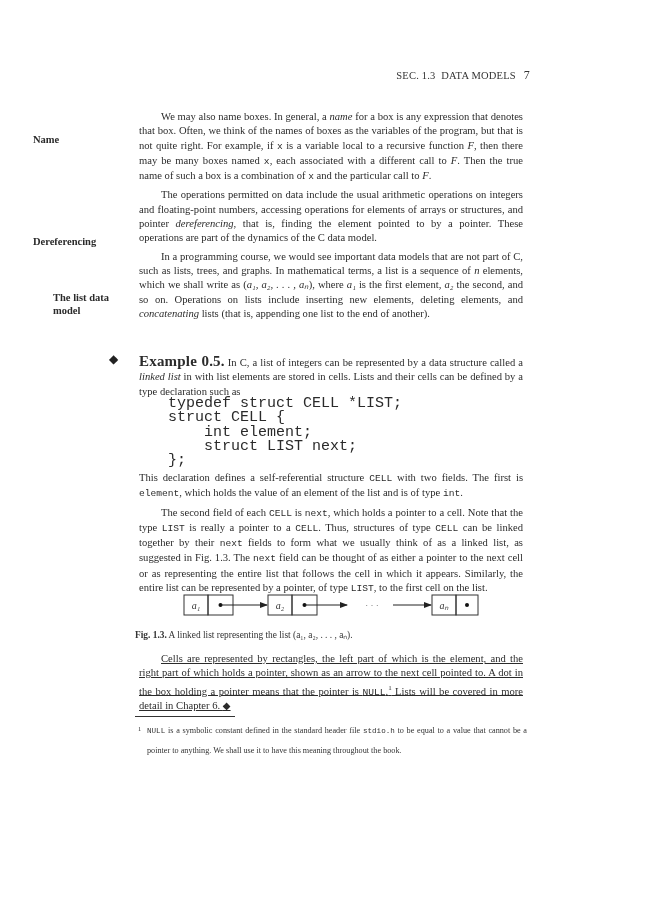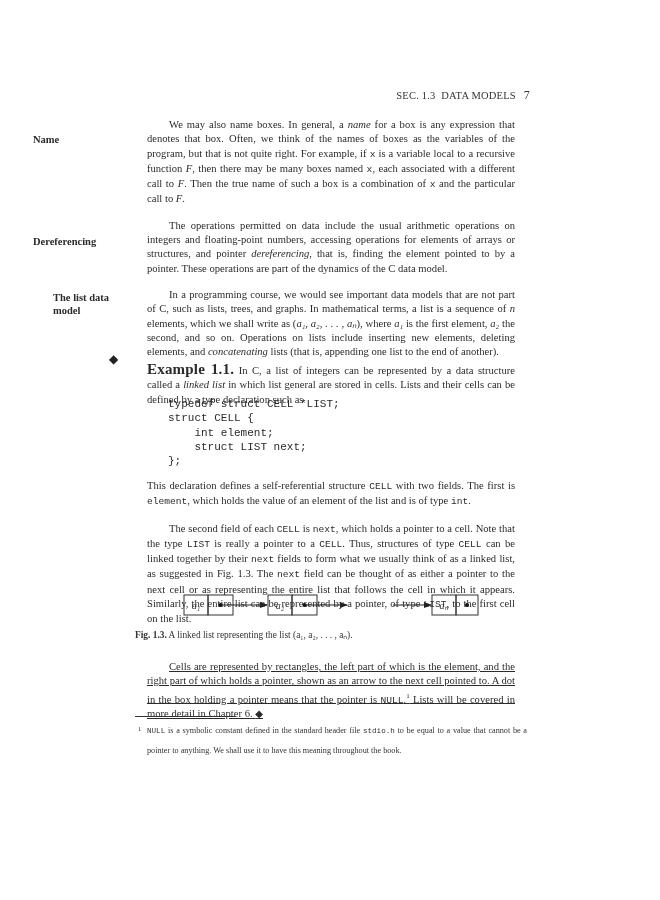--- a/index.html
+++ b/index.html
@@ -2,40 +2,40 @@
 <html><head>
 <meta charset="utf-8">
 <style>
   html, body { margin: 0; padding: 0; }
   body {
     width: 660px; height: 900px; background: #ffffff; position: relative; overflow: hidden;
     font-family: "DejaVu Serif", "Liberation Serif", serif; color: #2a2a2a;
   }
   .header {
     position: absolute; top: 68px; left: 390px; width: 140px; text-align: right;
-    font-family: "Liberation Serif", serif; font-size: 10.5px; letter-spacing: 0.2px; color: #333; margin-top: 20px;
+    font-family: "Liberation Serif", serif; font-size: 10.5px; letter-spacing: 0.2px; color: #333;
   }
   .header .pg { margin-left: 8px; font-size: 12px; }
   .margin-note {
     position: absolute; left: 33px; font-family: "Liberation Serif", serif;
     font-weight: bold; font-size: 10.5px; line-height: 13px; color: #2a2a2a;
   }
   .body-text {
     position: absolute; left: 135px; width: 392px;
     font-family: "Liberation Serif", serif; font-size: 10.6px; line-height: 14.3px;
     text-align: justify; color: #2b2b2b;
   }
-  .body-text p { margin: 12px; text-indent: 22px; }
+  .body-text p { margin: 4px; text-indent: 22px; }
   .body-text p.noindent { text-indent: 0; }
   .code { font-family: "Liberation Mono", monospace; font-size: 9.6px; }
   .diamond { position: absolute; left: 109px; top: 352px; font-size: 12px; color: #222; }
   .example-title { font-weight: bold; font-size: 15px; letter-spacing: 0.2px; }
   pre.code-block {
     position: absolute; left: 168px; top: 397px; margin: 0;
-    font-family: "Liberation Mono", monospace; font-size: 11px; line-height: 14.3px; color: #2a2a2a;
+    font-family: "Liberation Mono", monospace; font-size: 15px; line-height: 14.3px; color: #2a2a2a;
   }
   .fig { position: absolute; left: 180px; top: 592px; width: 300px; height: 28px; }
   .caption {
     position: absolute; top: 628px; left: 135px; width: 392px; text-align: left;
     font-family: "Liberation Serif", serif; font-size: 9.4px; color: #333;
   }
   .caption b { font-weight: bold; }
   .fn-rule { position: absolute; left: 135px; top: 716px; width: 100px; height: 1px; background: #333; }
   .footnote {
     position: absolute; left: 147px; top: 721px; width: 380px;
@@ -57,21 +57,21 @@
 
 <div class="body-text" style="top:106px;">
   <p><span>We may also name boxes. In general, a </span><i>name</i><span> for a box is any expression that denotes that box. Often, we think of the names of boxes as the variables of the program, but that is not quite right. For example, if </span><span class="code">x</span><span> is a variable local to a recursive function </span><i>F</i><span>, then there may be many boxes named </span><span class="code">x</span><span>, each associated with a different call to </span><i>F</i><span>. Then the true name of such a box is a combination of </span><span class="code">x</span><span> and the particular call to </span><i>F</i><span>.</span></p>
   <p><span>The operations permitted on data include the usual arithmetic operations on integers and floating-point numbers, accessing operations for elements of arrays or structures, and pointer </span><i>dereferencing</i><span>, that is, finding the element pointed to by a pointer. These operations are part of the dynamics of the C data model.</span></p>
   <p><span>In a programming course, we would see important data models that are not part of C, such as lists, trees, and graphs. In mathematical terms, a list is a sequence of </span><i>n</i><span> elements, which we shall write as (</span><i>a₁, a₂, . . . , aₙ</i><span>), where </span><i>a₁</i><span> is the first element, </span><i>a₂</i><span> the second, and so on. Operations on lists include inserting new elements, deleting elements, and </span><i>concatenating</i><span> lists (that is, appending one list to the end of another).</span></p>
 </div>
 
 <div class="diamond">◆</div>
 
 <div class="body-text" style="top:350px;">
-  <p class="noindent"><span class="example-title">Example 1.1.</span><span> In C, a list of integers can be represented by a data structure called a </span><i>linked list</i><span> in which list general are stored in cells. Lists and their cells can be defined by a type declaration such as</span></p>
+  <p class="noindent"><span class="example-title">Example 0.5.</span><span> In C, a list of integers can be represented by a data structure called a </span><i>linked list</i><span> in with list elements are stored in cells. Lists and their cells can be defined by a type declaration such as</span></p>
 </div>
 
 <pre class="code-block">typedef struct CELL *LIST;
 struct CELL {
     int element;
     struct LIST next;
 };</pre>
 
 <div class="body-text" style="top:467px;">
   <p class="noindent"><span>This declaration defines a self-referential structure </span><span class="code">CELL</span><span> with two fields. The first is </span><span class="code">element</span><span>, which holds the value of an element of the list and is of type </span><span class="code">int</span><span>.</span></p>

